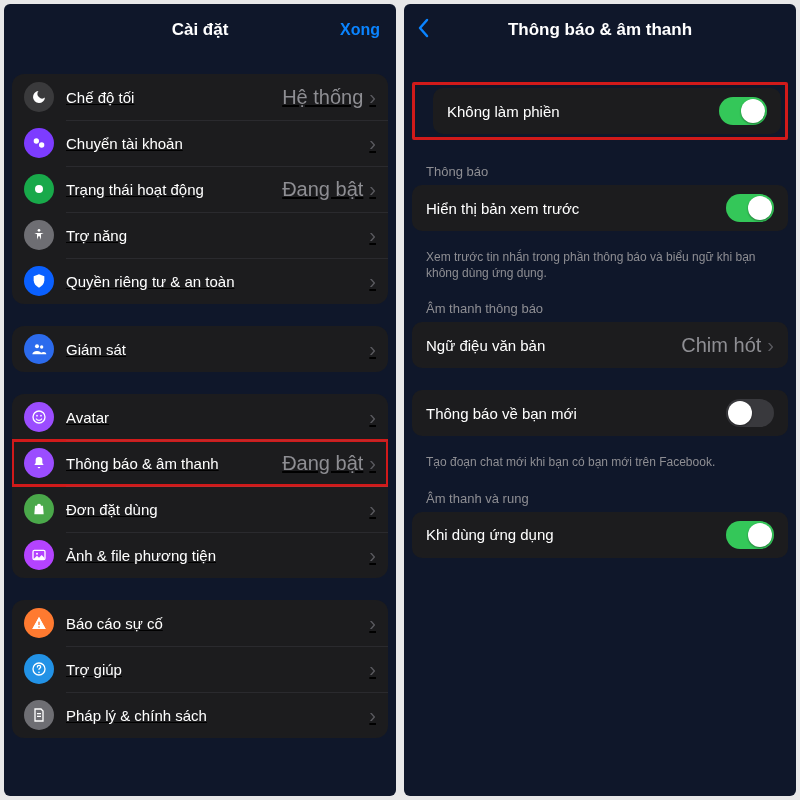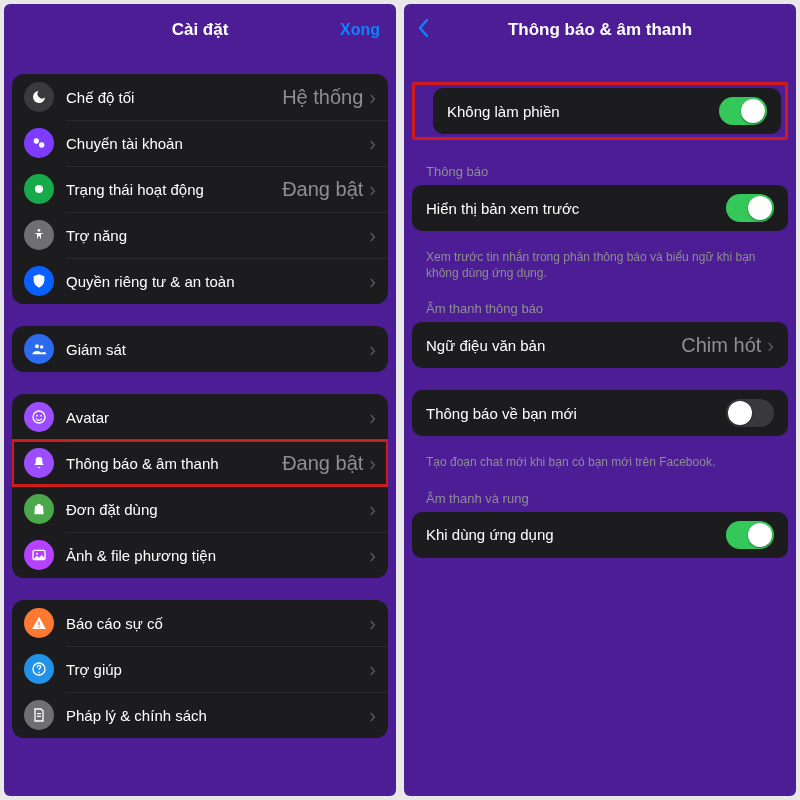--- a/index.html
+++ b/index.html
@@ -7,21 +7,21 @@
     background: #e8e8e8;
     font-family: -apple-system, BlinkMacSystemFont, "Segoe UI", Helvetica, Arial, sans-serif;
     width: 800px;
     height: 800px;
     display: flex;
     gap: 8px;
     padding: 4px;
   }
   .phone {
     flex: 1;
-    background: #4c1d95;
+    background: #0f172a;
     border-radius: 6px;
     overflow: hidden;
     position: relative;
     display: flex;
     flex-direction: column;
   }
   .header {
     display: flex;
     align-items: center;
     justify-content: center;
@@ -59,20 +59,21 @@
     border-radius: 12px;
     margin-bottom: 22px;
     overflow: hidden;
   }
   .row {
     display: flex;
     align-items: center;
     min-height: 46px;
     padding: 0 12px 0 12px;
     position: relative;
+    text-decoration: underline;
   }
   .row + .row::before {
     content: "";
     position: absolute;
     top: 0;
     left: 54px;
     right: 0;
     height: 1px;
     background: rgba(120,120,128,0.16);
   }

